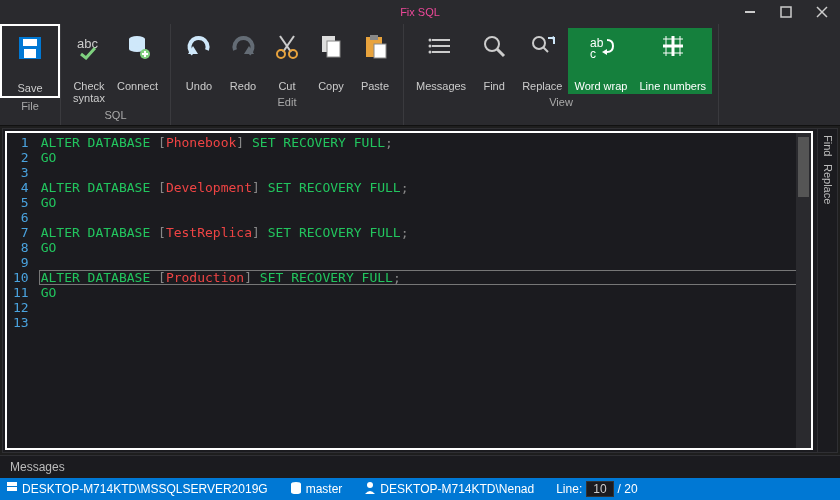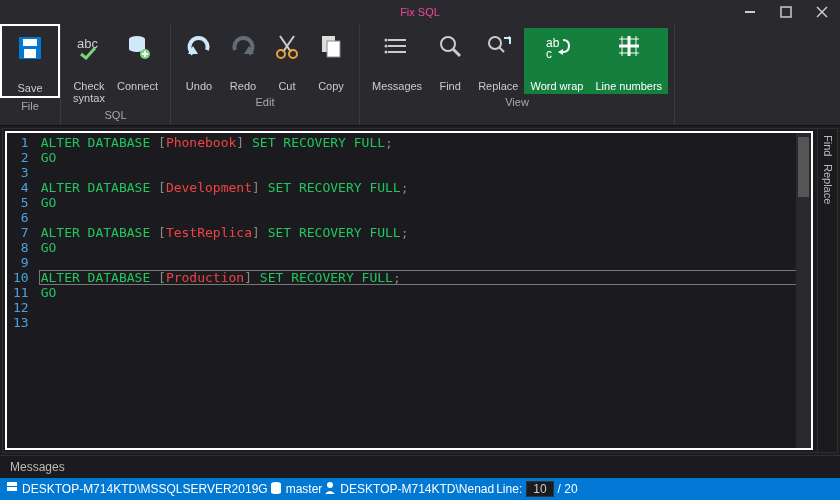--- a/index.html
+++ b/index.html
@@ -24,21 +24,21 @@
 .gutter{background:#1b1b1f;color:#4aa3df;text-align:right;padding:2px 12px 2px 6px;user-select:none}
 .code{padding:2px 0;position:relative;flex:1}
 .codeline{white-space:pre;height:15px}
 .kw{color:#22c55e}
 .br{color:#888}
 .id{color:#ef4444}
 .cur-line{position:absolute;left:-2px;right:-2px;height:15px;border:1px solid #777;pointer-events:none}
 .side-tabs{width:20px;background:#1b1b1f;display:flex;flex-direction:column;align-items:center;padding-top:6px;font-size:11px;color:#bbb;border-left:1px solid #2f2f33}
 .side-tab{writing-mode:vertical-rl;margin-bottom:8px;letter-spacing:0px}
 .bottom-tab{background:#1b1b1f;border-top:1px solid #2f2f33;padding:4px 10px;font-size:12px;color:#bbb}
-.statusbar{height:22px;background:#0078d4;color:#fff;display:flex;align-items:center;font-size:12px;padding:0 6px;gap:2px}
+.statusbar{height:22px;background:#0078d4;color:#fff;display:flex;align-items:center;font-size:12px;padding:0 6px;gap:22px}
 .statusbar .seg{display:flex;align-items:center;gap:4px}
 .linebox{background:#1b1b1f;color:#ccc;padding:0 6px;height:16px;display:flex;align-items:center;border:1px solid #333}
 .scrollbar-v{width:15px;background:#2a2a2e;position:absolute;right:0;top:0;bottom:0}
 .scrollbar-v .thumb{position:absolute;top:4px;left:2px;right:2px;height:60px;background:#555}
 </style>
 </head>
 <body>
 
 <div class="titlebar">
   <span class="titlebar-title">Fix SQL</span>
@@ -123,20 +123,28 @@
               <circle cx="20" cy="22" r="4" fill="none" stroke="#e8a33d" stroke-width="2"></circle>
             </svg></span>
           <span class="lbl">Cut</span>
         </div>
         <div class="rbtn">
           <span><svg width="28" height="28">
               <rect x="5" y="4" width="13" height="16" fill="#ddd"></rect>
               <rect x="10" y="9" width="13" height="16" fill="#fff" stroke="#888"></rect>
             </svg></span>
           <span class="lbl">Copy</span>
+        </div>
+        <div class="rbtn">
+          <span><svg width="28" height="28">
+              <rect x="5" y="5" width="16" height="20" fill="#e8a33d"></rect>
+              <rect x="9" y="3" width="8" height="5" fill="#888"></rect>
+              <rect x="13" y="12" width="12" height="14" fill="#fff" stroke="#888"></rect>
+            </svg></span>
+          <span class="lbl">Paste</span>
         </div>
       </div>
       <div class="group-label">Edit</div>
     </div>
     <div class="group">
       <div class="group-items">
         <div class="rbtn">
           <span><svg width="28" height="28">
               <line x1="5" y1="8" x2="23" y2="8" stroke="#ccc" stroke-width="2"></line>
               <line x1="5" y1="14" x2="23" y2="14" stroke="#ccc" stroke-width="2"></line>

